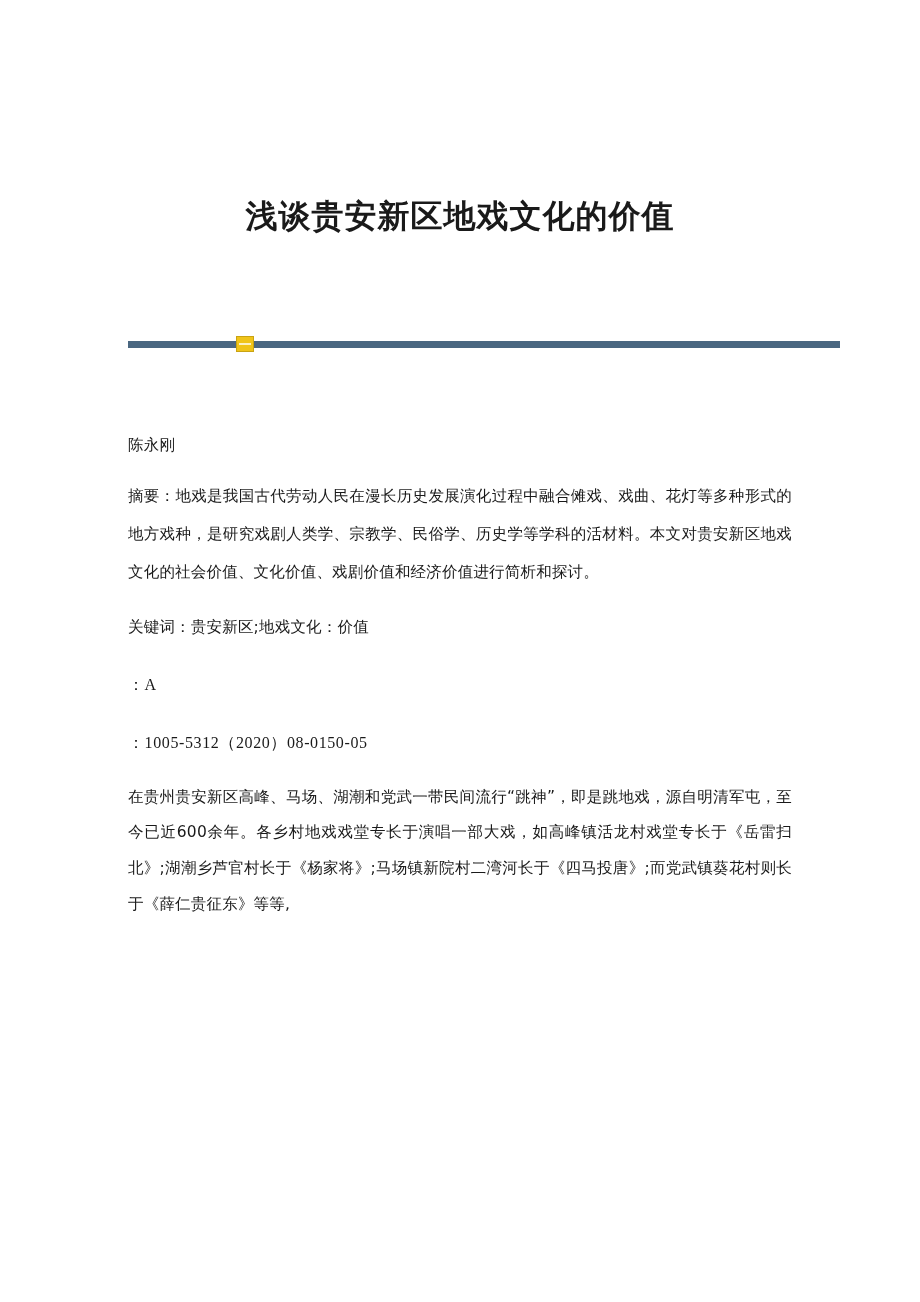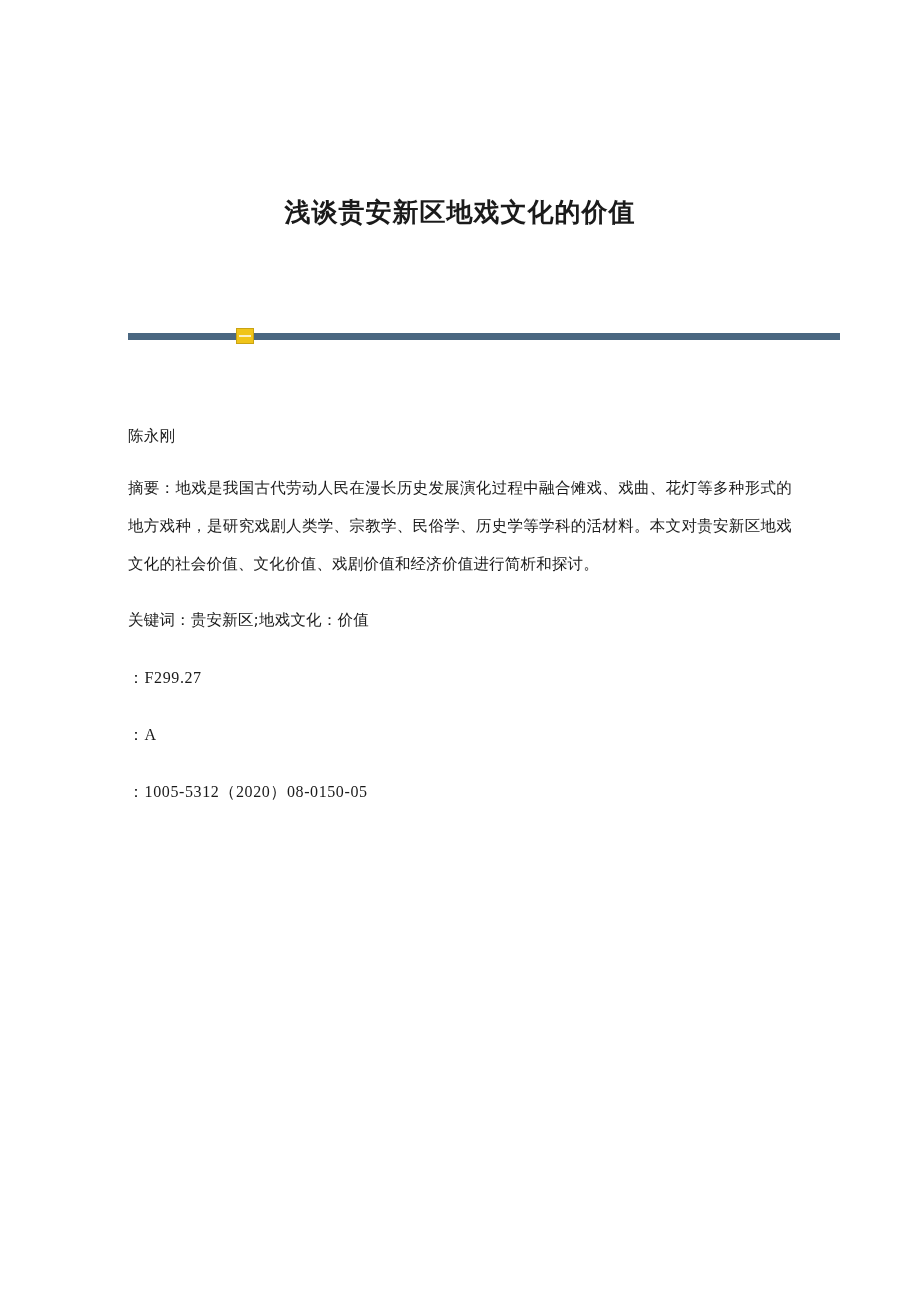--- a/index.html
+++ b/index.html
@@ -19,21 +19,21 @@
     width: 920px;
     height: 1302px;
     background: #ffffff;
     box-sizing: border-box;
     padding: 0 128px;
   }
   .doc-title {
     margin: 0;
     padding-top: 196px;
     font-family: Liberation Serif, serif;
-    font-size: 26px;
+    font-size: 32px;
     font-weight: bold;
     letter-spacing: 1px;
     text-align: center;
     color: #1a1a1a;
     line-height: 1.3;
   }
   .divider-wrap {
     position: relative;
     margin-top: 98px;
     height: 16px;
@@ -73,20 +73,21 @@
     margin: 0 0 18px 0;
     font-family: "DejaVu Sans", "Liberation Sans", sans-serif;
     font-size: 15.5px;
     line-height: 2.45;
     color: #1a1a1a;
     text-align: justify;
     letter-spacing: .2px;
   }
   p.author {
     margin-bottom: 14px;
+    font-family: Liberation Serif, serif;
   }
   p.code {
     font-family: "Liberation Serif", "DejaVu Serif", serif;
     font-size: 16px;
     letter-spacing: .6px;
   }
   p.section-head {
     margin-bottom: 10px;
   }
   p.tight {
@@ -102,18 +103,18 @@
 
   <div class="divider-wrap">
     <div class="divider-bar"></div>
     <div class="divider-marker"></div>
   </div>
 
   <div class="body-block">
     <p class="para author">陈永刚</p>
     <p class="para">摘要：地戏是我国古代劳动人民在漫长历史发展演化过程中融合傩戏、戏曲、花灯等多种形式的地方戏种，是研究戏剧人类学、宗教学、民俗学、历史学等学科的活材料。本文对贵安新区地戏文化的社会价值、文化价值、戏剧价值和经济价值进行简析和探讨。</p>
     <p class="para">关键词：贵安新区;地戏文化：价值</p>
-    <p class="para code">：F299.27</p>
     <p class="para code">：A</p>
     <p class="para code">：1005-5312（2020）08-0150-05</p>
+    <p class="para tight">在贵州贵安新区高峰、马场、湖潮和党武一带民间流行“跳神”，即是跳地戏，源自明清军屯，至今已近600余年。各乡村地戏戏堂专长于演唱一部大戏，如高峰镇活龙村戏堂专长于《岳雷扫北》;湖潮乡芦官村长于《杨家将》;马场镇新院村二湾河长于《四马投唐》;而党武镇葵花村则长于《薛仁贵征东》等等,</p>
   </div>
 
 </div>
 
 </body></html>

